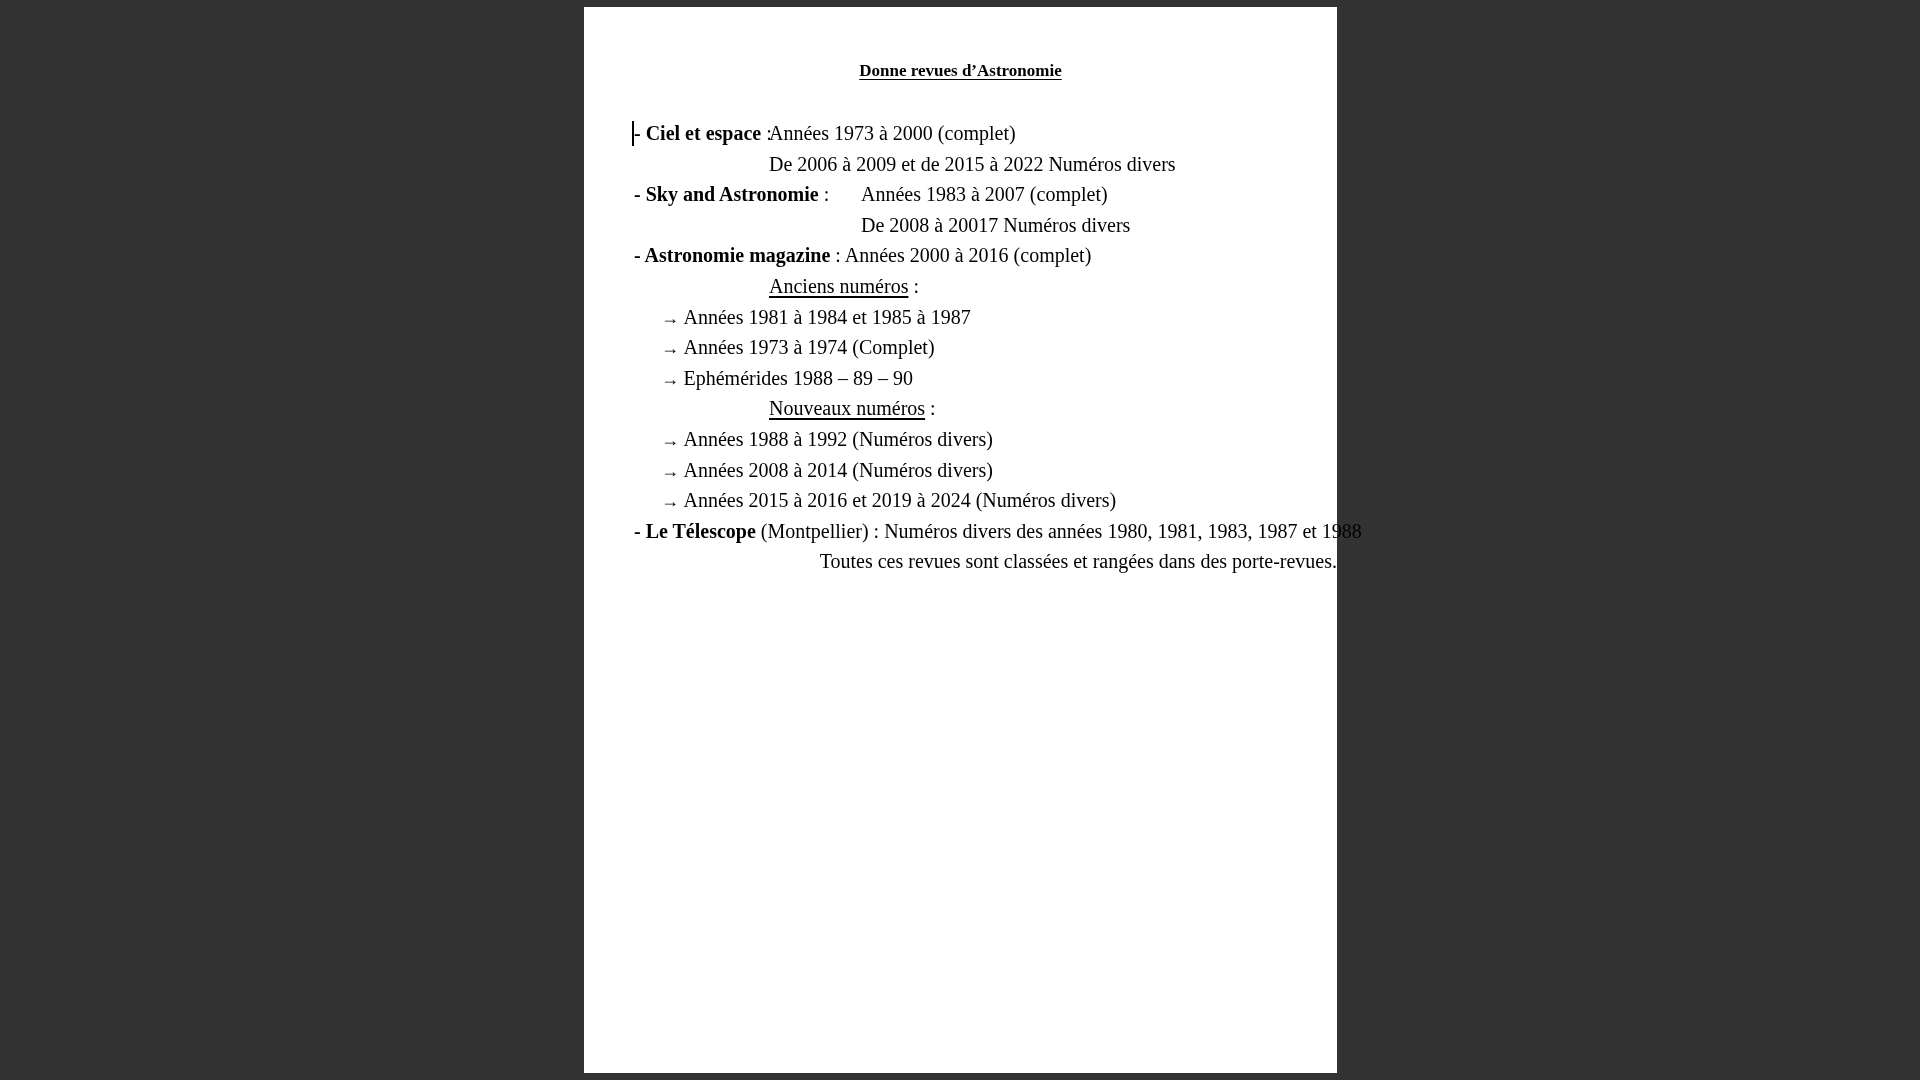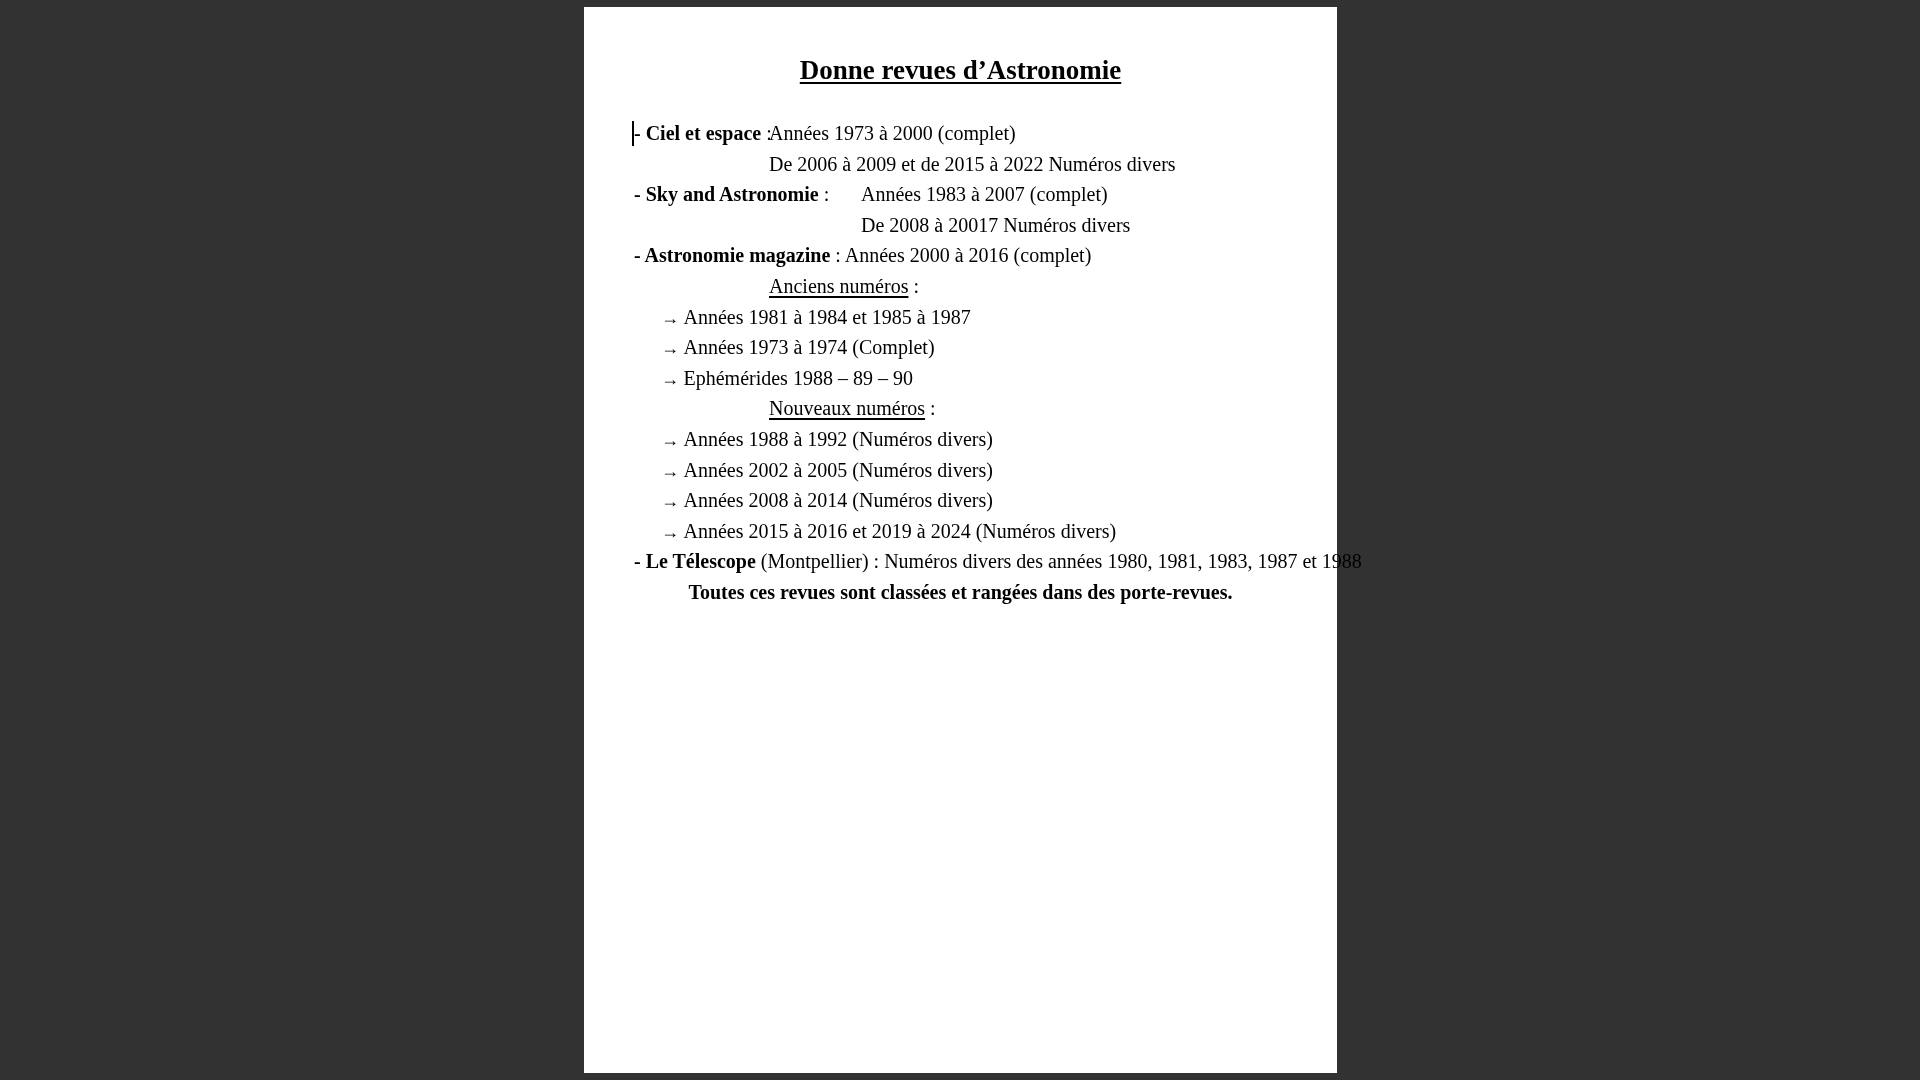--- a/index.html
+++ b/index.html
@@ -17,21 +17,21 @@
   .page {
     position: absolute;
     left: 584px; top: 7px;
     width: 753px; height: 1066px;
     background: #ffffff;
     color: #000000;
   }
   .doc-title {
     margin-top: 47px;
     text-align: center;
-    font-size: 27px;
+    font-size: 17px;
     font-weight: bold;
     line-height: 33px;
     white-space: pre;
   }
   .doc-title span {
     text-decoration: underline;
     text-underline-offset: 3px;
   }
   .doc-body {
     margin-top: 31px;
@@ -48,22 +48,22 @@
   .val-a { position: absolute; left: 185px; top: 0; }
   .val-b { position: absolute; left: 277px; top: 0; }
   .head-line { padding-left: 185px; }
   .head-line .head {
     text-decoration: underline;
     text-underline-offset: 3px;
   }
   .arrow-line { padding-left: 77px; }
   .arrow-line .arrow { font-size: 18px; }
   .closing-line {
-    text-align: center;
-    font-weight: bold;
+    text-align: right;
+    font-weight: normal;
   }
   .caret {
     position: absolute;
     left: 48px; top: 3px;
     width: 2px; height: 25px;
     background: #000000;
   }
 </style>
 </head>
 <body>
@@ -91,21 +91,20 @@
       <div class="line arrow-line"><span class="arrow">→ </span><span>Années 1981 à 1984 et 1985 à 1987</span></div>
 
       <div class="line arrow-line"><span class="arrow">→ </span><span>Années 1973 à 1974 (Complet)</span></div>
 
       <div class="line arrow-line"><span class="arrow">→ </span><span>Ephémérides 1988 – 89 – 90</span></div>
 
       <div class="line head-line"><span class="head">Nouveaux numéros</span><span> :</span></div>
 
       <div class="line arrow-line"><span class="arrow">→ </span><span>Années 1988 à 1992 (Numéros divers)</span></div>
 
-      <div class="line arrow-line"><span class="arrow">→ </span><span>Années 2002 à 2005 (Numéros divers)</span></div>
 
       <div class="line arrow-line"><span class="arrow">→ </span><span>Années 2008 à 2014 (Numéros divers)</span></div>
 
       <div class="line arrow-line"><span class="arrow">→ </span><span>Années 2015 à 2016 et 2019 à 2024 (Numéros divers)</span></div>
 
       <div class="line dash-line"><span class="lbl">- Le Télescope</span><span> (Montpellier) : Numéros divers des années 1980, 1981, 1983, 1987 et 1988</span></div>
 
 
       <div class="line closing-line"><span>Toutes ces revues sont classées et rangées dans des porte-revues.</span></div>
 

